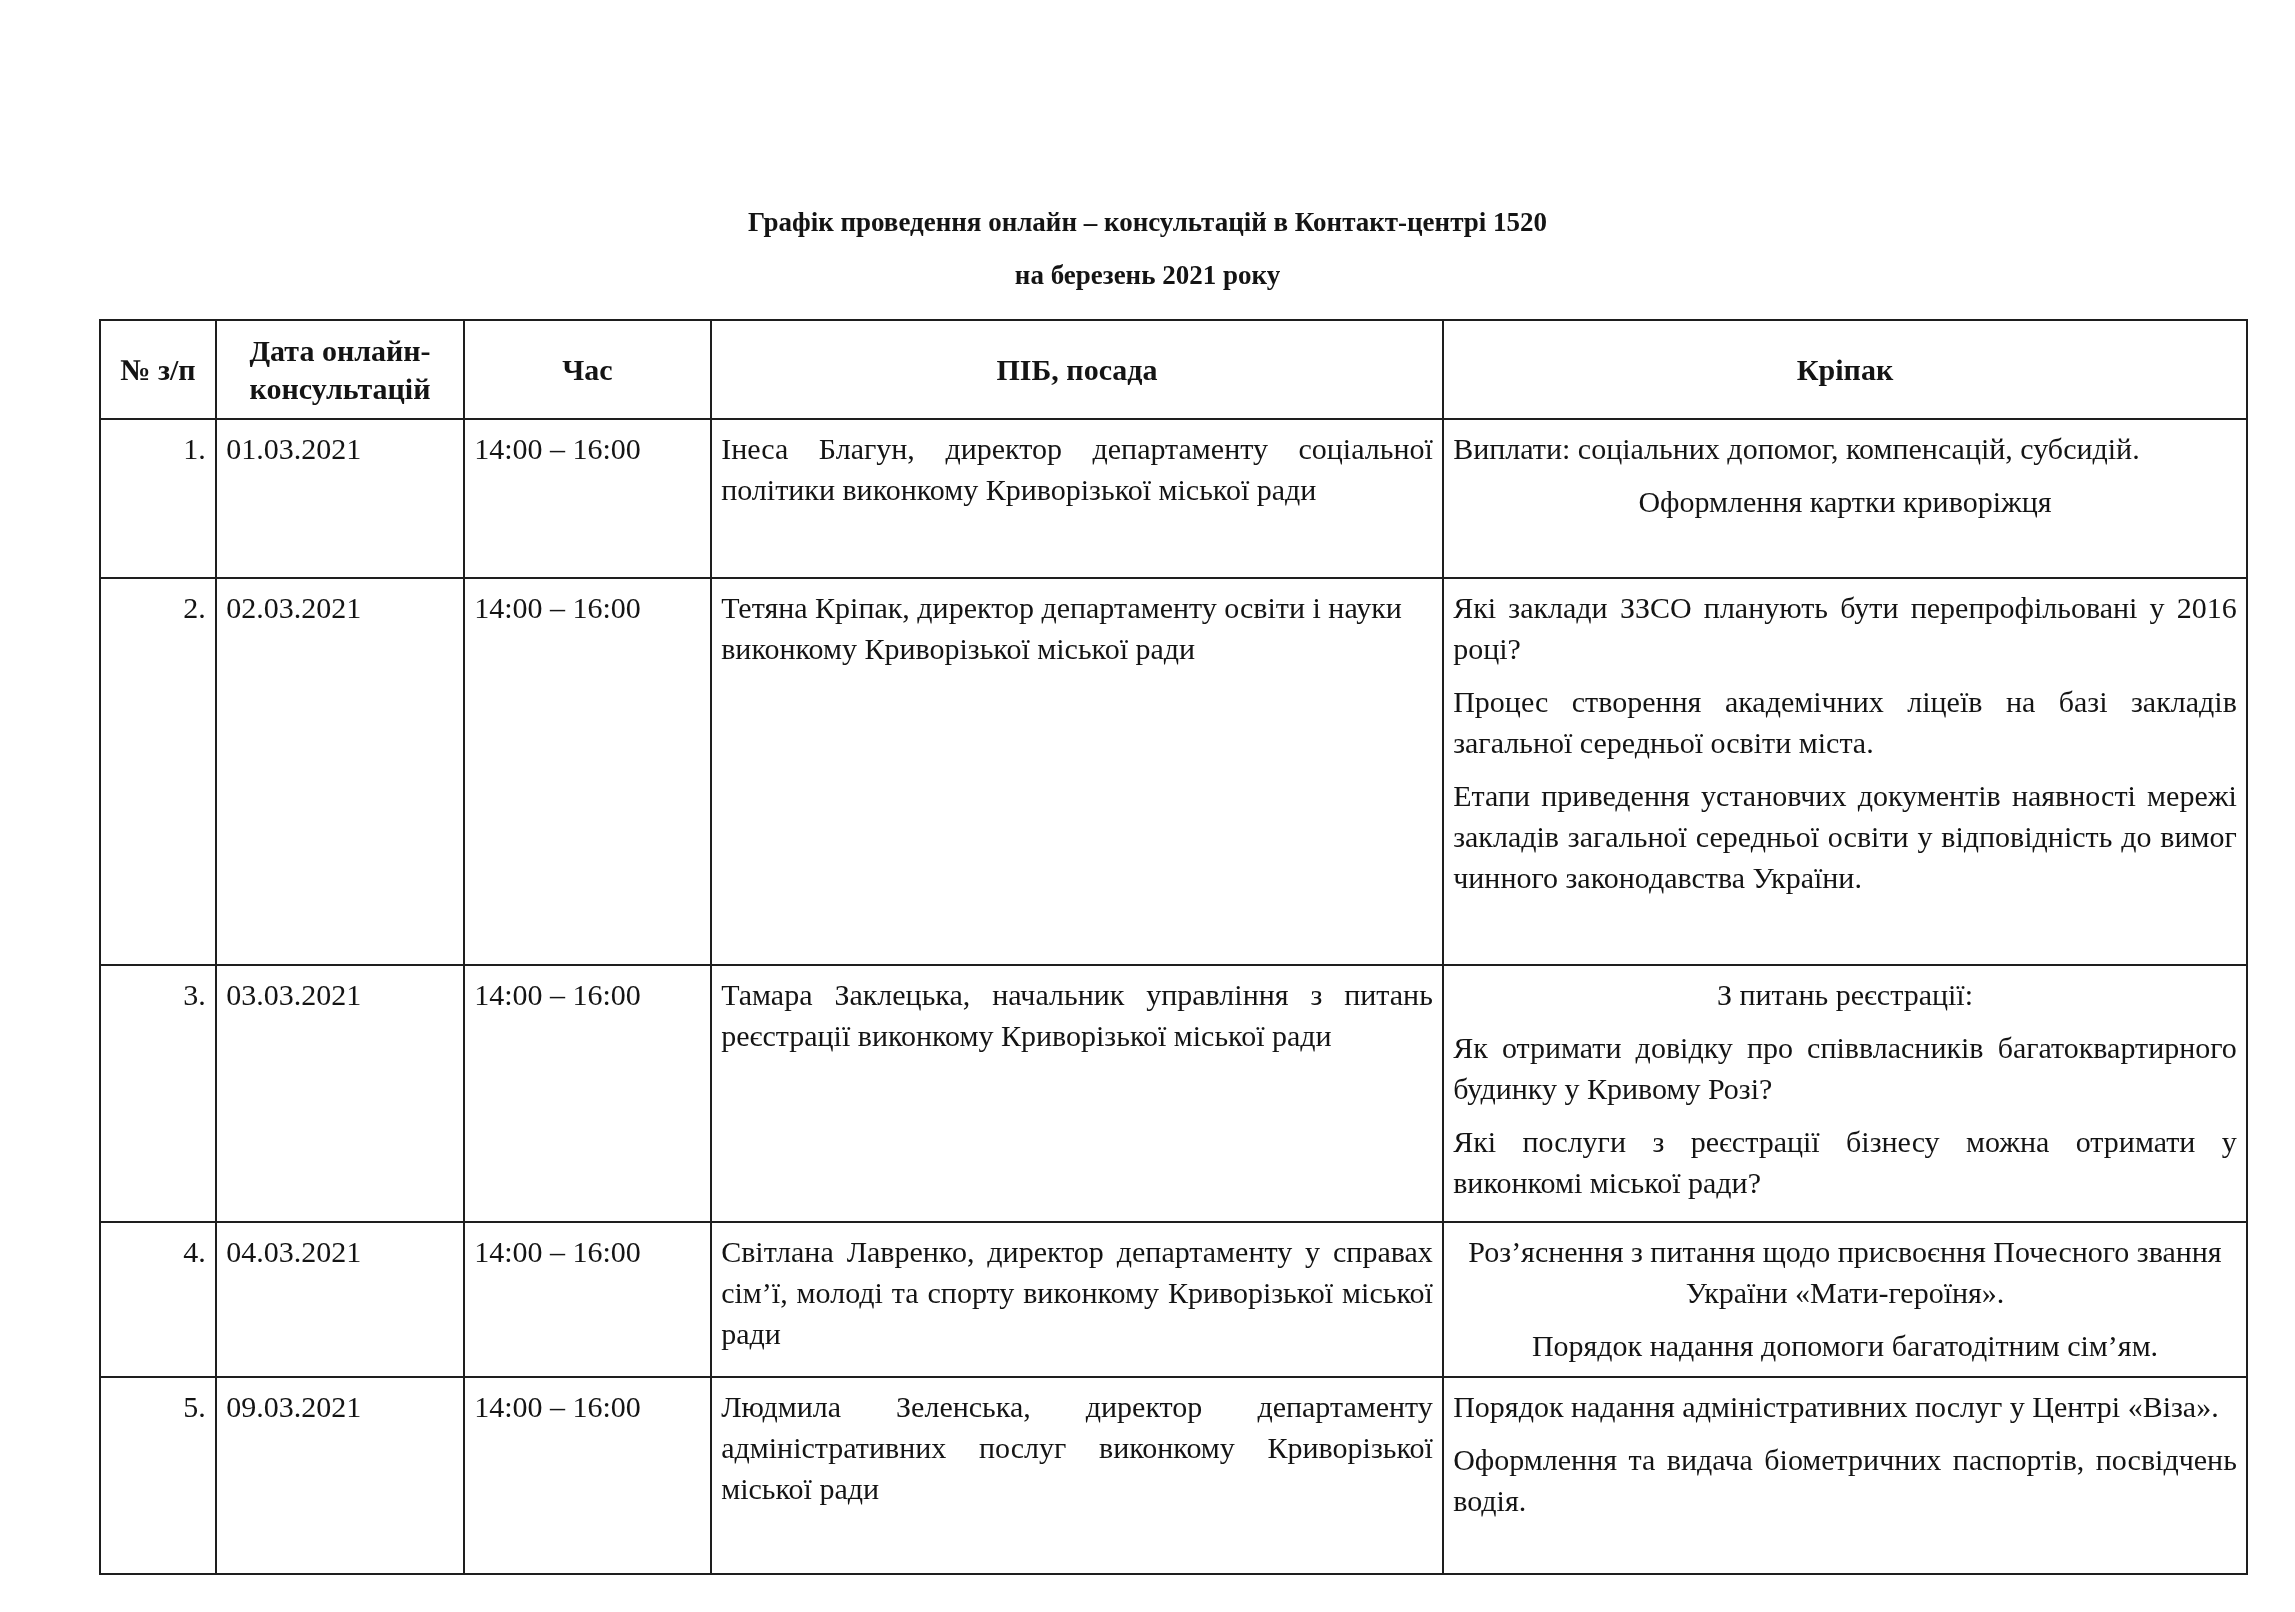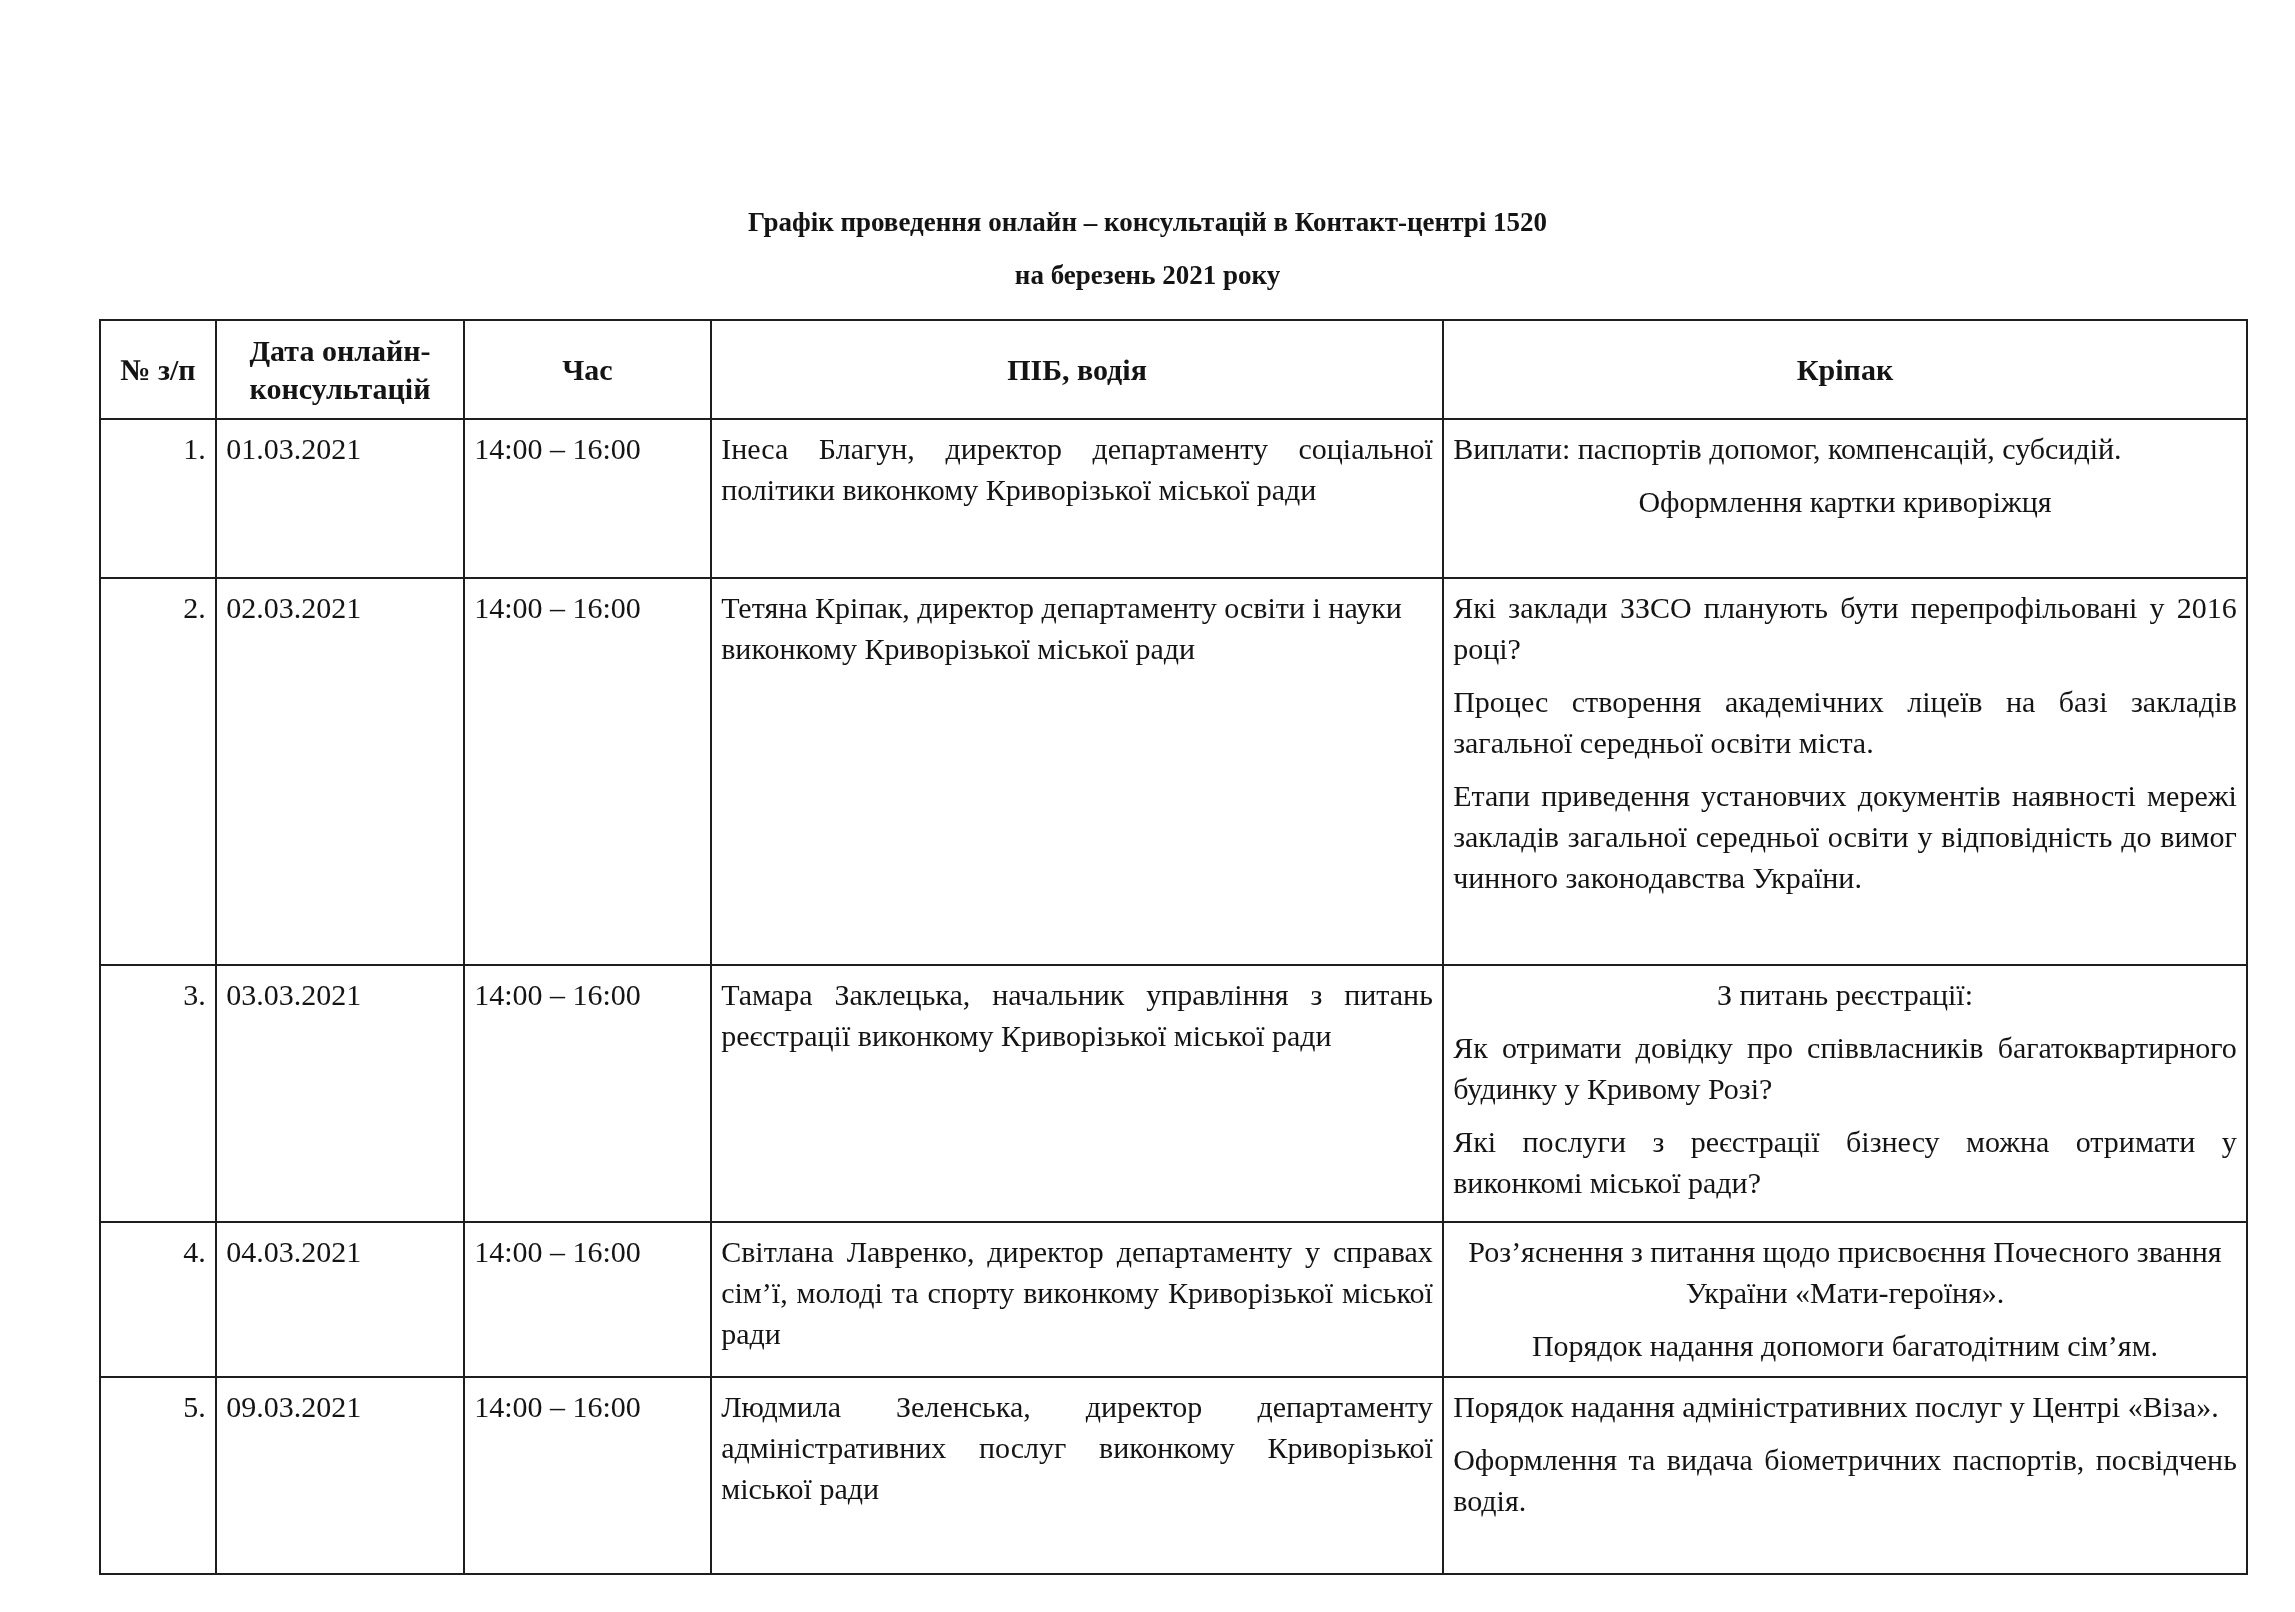--- a/index.html
+++ b/index.html
@@ -38,32 +38,32 @@
       <col class="c2">
       <col class="c3">
       <col class="c4">
       <col class="c5">
     </colgroup>
   <thead>
     <tr class="head">
       <th>№ з/п</th>
       <th>Дата онлайн-консультацій</th>
       <th>Час</th>
-      <th>ПІБ, водія</th>
+      <th>ПІБ, посада</th>
       <th>Кріпак</th>
     </tr>
   </thead>
   <tbody>
     <tr class="r1">
       <td class="num">1.</td>
       <td>01.03.2021</td>
       <td>14:00 – 16:00</td>
       <td class="just">Інеса Благун, директор департаменту соціальної політики виконкому Криворізької міської ради</td>
       <td>
-        <p class="q">Виплати: паспортів допомог, компенсацій, субсидій.</p>
+        <p class="q">Виплати: соціальних допомог, компенсацій, субсидій.</p>
         <p class="q left">Оформлення картки криворіжця</p>
       </td>
     </tr>
     <tr class="r2">
       <td class="num">2.</td>
       <td>02.03.2021</td>
       <td>14:00 – 16:00</td>
       <td>Тетяна Кріпак, директор департаменту освіти і науки виконкому Криворізької міської ради</td>
       <td>
         <p class="q">Які заклади ЗЗСО планують бути перепрофільовані у 2016 році?</p>

